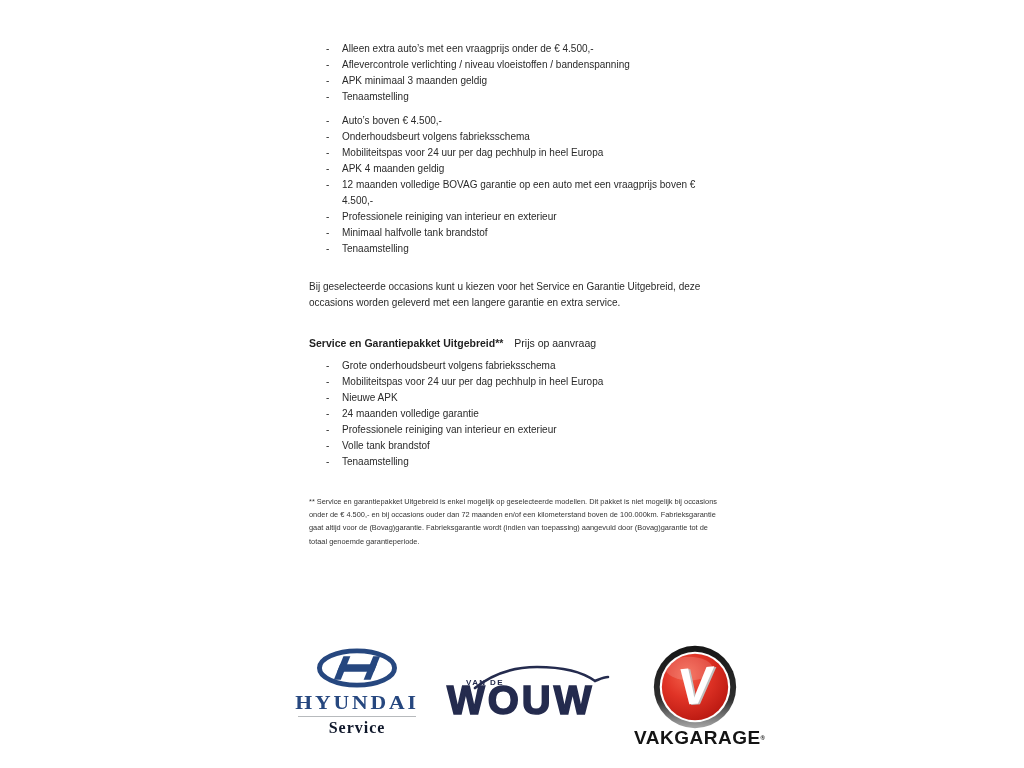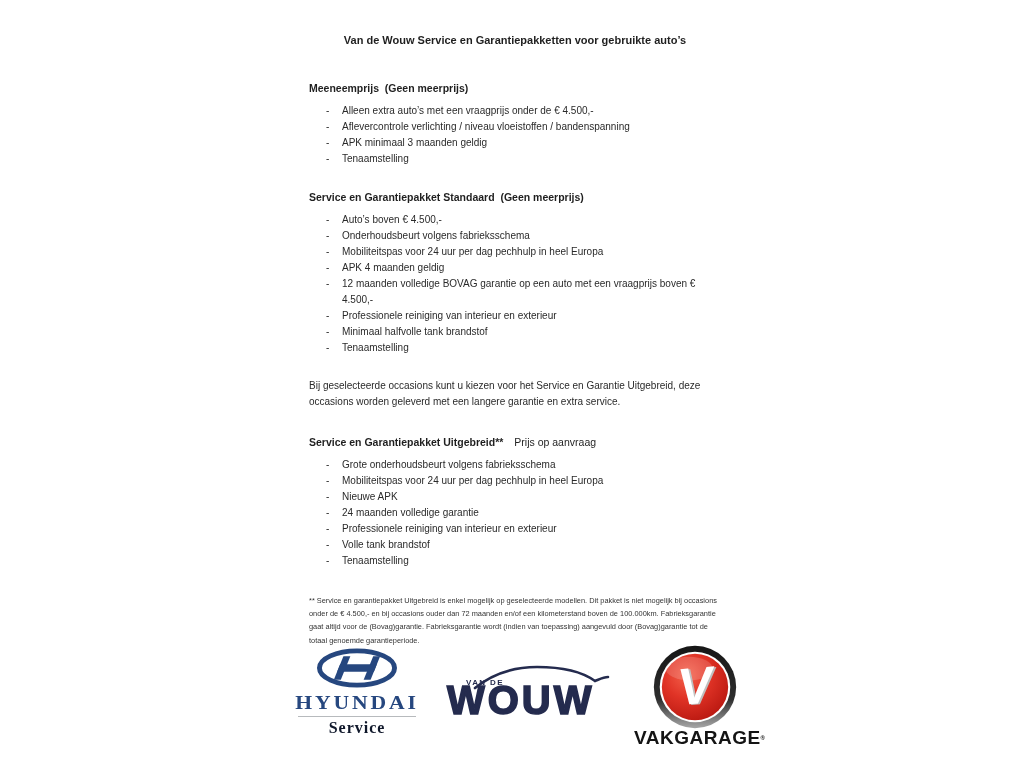--- a/index.html
+++ b/index.html
@@ -42,43 +42,40 @@
   .vg-badge { display:block; margin:0 auto; }
   .vg-name { font-size:19px; font-weight:bold; letter-spacing:0.5px; color:#141414; line-height:18px; white-space:nowrap; }
   .vg-name sup { font-size:6px; vertical-align:top; }
 </style>
 </head>
 <body>
 
 <div class="page">
   <div class="content">
 
-    <div class="doc-title">Van de Wouw Service en Garantiepakketten voor gebruikte auto’s</div>
 
-    <div class="h h-first">Meeneemprijs  (Geen meerprijs)</div>
     <div class="list">
       <div class="li">
           <span class="dash">-</span>
           <span class="txt">Alleen extra auto’s met een vraagprijs onder de € 4.500,-</span>
         </div>
       <div class="li">
           <span class="dash">-</span>
           <span class="txt">Aflevercontrole verlichting / niveau vloeistoffen / bandenspanning</span>
         </div>
       <div class="li">
           <span class="dash">-</span>
           <span class="txt">APK minimaal 3 maanden geldig</span>
         </div>
       <div class="li">
           <span class="dash">-</span>
           <span class="txt">Tenaamstelling</span>
         </div>
     </div>
 
-    <div class="h h-second">Service en Garantiepakket Standaard  (Geen meerprijs)</div>
     <div class="list">
       <div class="li">
           <span class="dash">-</span>
           <span class="txt">Auto’s boven € 4.500,-</span>
         </div>
       <div class="li">
           <span class="dash">-</span>
           <span class="txt">Onderhoudsbeurt volgens fabrieksschema</span>
         </div>
       <div class="li">

